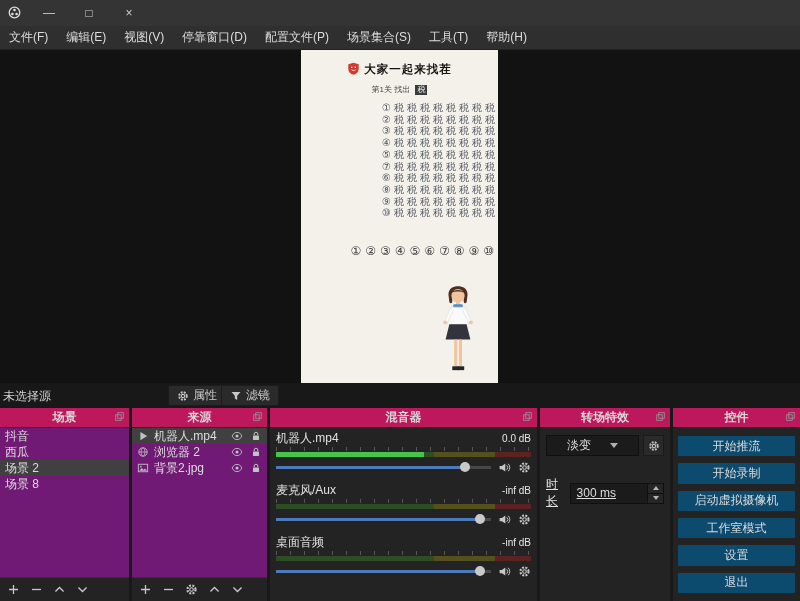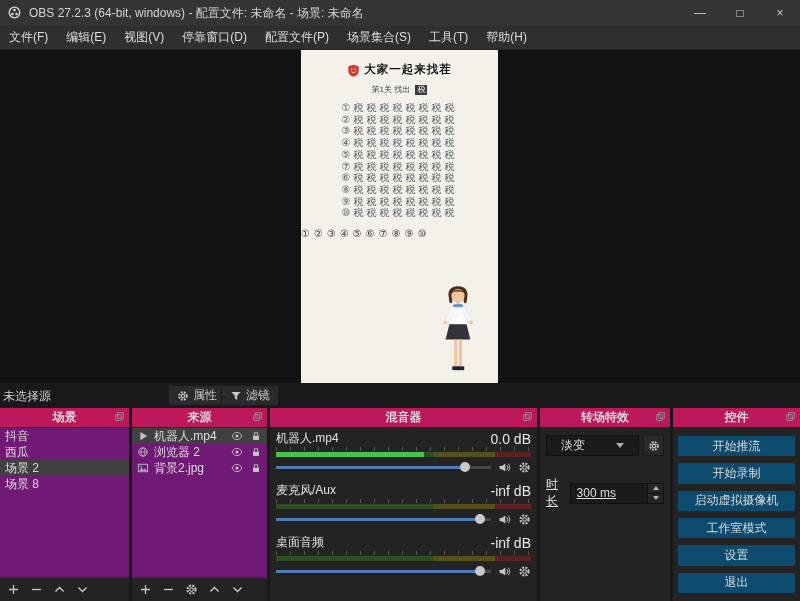--- a/index.html
+++ b/index.html
@@ -15,27 +15,27 @@
   .win-btn{width:40px;display:flex;align-items:center;justify-content:center;color:#cccccc;font-size:12px;}
 
   
   .menubar{position:absolute;top:26px;left:0;right:0;height:24px;background:#2f2f2f;
            display:flex;align-items:flex-start;border-bottom:1px solid #222;box-sizing:border-box;}
   .menu-item{padding:0 9px;line-height:23px;color:#dddddd;}
 
   
   .canvas{position:absolute;top:50px;left:0;right:0;height:333px;background:#121212;}
   .video-card{position:absolute;left:301px;top:0;width:197px;height:333px;background:#f3f1ea;color:#222;}
-  .game-logo{display:flex;align-items:flex-end;justify-content:center;gap:4px;padding-top:12px;}
+  .game-logo{display:flex;align-items:flex-start;justify-content:center;gap:4px;padding-top:12px;}
   .game-logo svg{width:13px;height:13px;}
   .game-title{font-weight:bold;font-size:11.5px;color:#141414;letter-spacing:1px;}
   .game-subtitle{text-align:center;margin-top:7px;font-size:8px;color:#44464c;height:10px;}
   .target{display:inline-block;background:#3b3b3b;color:#fff;font-size:8px;line-height:10px;padding:0 2px;margin-left:3px;}
-  .game-grid{margin-top:8px;text-align:center;font-size:10px;line-height:11.7px;color:#50545e;letter-spacing:3px;}
-  .answer-row{text-align:left;margin-top:9px;font-size:10px;letter-spacing:4px;color:#3a3a3a;}
+  .game-grid{margin-top:8px;text-align:right;font-size:10px;line-height:11.7px;color:#50545e;letter-spacing:3px;}
+  .answer-row{text-align:right;margin-top:25px;font-size:12px;letter-spacing:4px;color:#3a3a3a;}
   .person{position:absolute;left:136px;bottom:6px;width:42px;height:92px;}
 
   
   .src-toolbar{position:absolute;top:383px;left:0;right:0;height:25px;background:#181818;}
   .no-source{position:absolute;left:3px;top:5px;color:#d0d0d0;}
   .tool-btn{position:absolute;top:2px;height:19px;display:flex;align-items:center;gap:4px;padding:0 8px;
             background:#2a2a2a;border:1px solid #1c1c1c;border-radius:2px;color:#c8c8c8;}
 
   
   .docks{position:absolute;top:408px;left:0;right:0;bottom:0;background:#191919;display:flex;gap:3px;}
@@ -53,37 +53,37 @@
   .src-icons{margin-left:auto;display:flex;gap:7px;color:#c4c4c4;}
   .dock-toolbar{position:absolute;bottom:0;left:0;right:0;height:23px;background:#232323;border-top:1px solid #333;
                 display:flex;align-items:center;gap:10px;padding:0 7px;color:#c8c8c8;}
   .ic{width:12px;height:12px;display:block;}
   .ic13{width:13px;height:13px;display:block;}
 
   
   .mixer-body{padding:3px 6px;}
   .channel{margin-bottom:9px;}
   .ch-top{display:flex;justify-content:space-between;align-items:center;height:15px;}
-  .ch-db{font-size:14px;color:#e8e8e8;}
+  .ch-db{font-size:10px;color:#e8e8e8;}
   .ruler{height:4px;margin:1px 0;background:repeating-linear-gradient(90deg,#565656 0 1px,transparent 1px 14px);}
   .meter{height:5px;position:relative;
          background:linear-gradient(90deg,#2d4d22 0%,#2d4d22 62%,#55511f 62%,#55511f 86%,#5c2222 86%,#5c2222 100%);}
   .meter-fill{position:absolute;left:0;top:0;bottom:0;background:#47c54a;}
   .ch-bottom{display:flex;align-items:center;gap:7px;margin-top:3px;height:14px;}
   .slider{flex:1;position:relative;height:14px;}
   .slider-track{position:absolute;left:0;right:0;top:6px;height:3px;background:#474747;}
   .slider-fill{position:absolute;left:0;top:6px;height:3px;background:#4f7ab8;}
   .slider-handle{position:absolute;top:2px;width:10px;height:10px;border-radius:50%;background:#c9c9c9;transform:translateX(-50%);}
   .ch-icons{display:flex;gap:7px;color:#c8c8c8;}
 
   
   .trans-body{padding:7px 6px;}
   .trans-row1{display:flex;gap:4px;align-items:center;}
   .select{flex:1;height:21px;background:#1b1b1b;border:1px solid #101010;display:flex;align-items:center;
-          padding:0 14px;color:#dddddd;box-sizing:border-box;}
+          padding:0 20px;color:#dddddd;box-sizing:border-box;}
   .caret-down{margin-left:auto;width:0;height:0;border-left:4px solid transparent;border-right:4px solid transparent;border-top:5px solid #b0b0b0;}
   .icon-btn{width:21px;height:21px;background:#2a2a2a;border:1px solid #1a1a1a;display:flex;align-items:center;
             justify-content:center;color:#c6c6c6;box-sizing:border-box;}
   .trans-row2{display:flex;align-items:center;margin-top:20px;text-decoration:underline;}
   .spin{margin-left:auto;width:96px;height:21px;background:#1b1b1b;border:1px solid #101010;display:flex;
         align-items:center;padding-left:6px;color:#dddddd;box-sizing:border-box;}
   .spin-arrows{margin-left:auto;width:15px;height:100%;display:flex;flex-direction:column;border-left:1px solid #101010;}
   .spin-arrows span{flex:1;display:flex;align-items:center;justify-content:center;background:#262626;}
   .spin-arrows span + span{border-top:1px solid #101010;}
   .tri{display:block;width:0;height:0;border-left:3.5px solid transparent;border-right:3.5px solid transparent;}
@@ -164,21 +164,20 @@
 </svg>
 
 <div class="window">
 
   <div class="titlebar">
     <span class="app-icon">
         <svg class="ic13" viewBox="0 0 16 16">
           <use href="#i-obs"></use>
         </svg>
       </span>
-    <span class="title-text">OBS 27.2.3 (64-bit, windows) - 配置文件: 未命名 - 场景: 未命名</span>
     <div class="win-btns">
       <div class="win-btn">—</div>
       <div class="win-btn">□</div>
       <div class="win-btn">×</div>
     </div>
   </div>
 
   <div class="menubar">
     <span class="menu-item">文件(F)</span>
     <span class="menu-item">编辑(E)</span>

